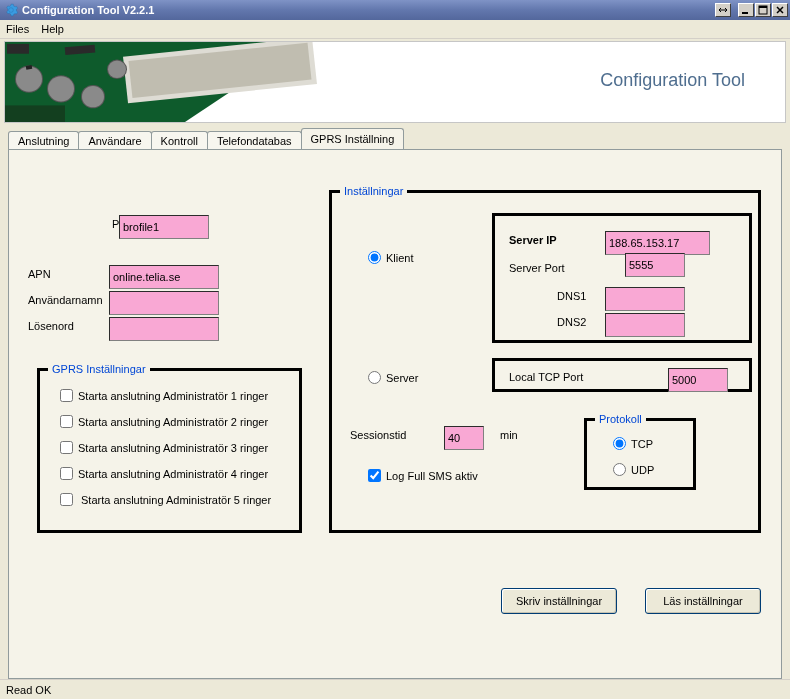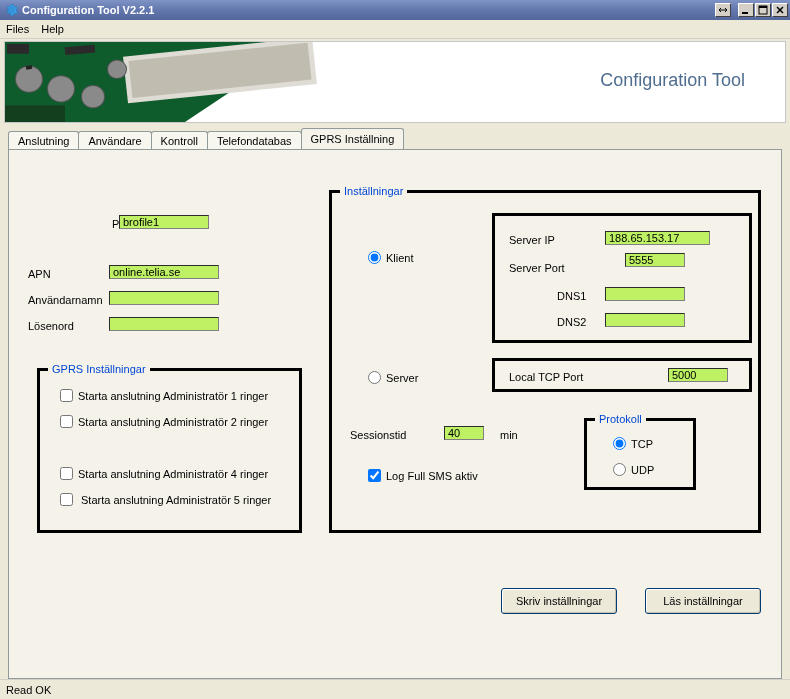--- a/index.html
+++ b/index.html
@@ -126,22 +126,22 @@
     color:#0046d5;
   }
 
   .lbl {
     position:absolute;
     font-size:11px;
     color:#000;
   }
   .inp {
     position:absolute;
-    height: 14px;
-    background:#bef264;
+    height: 24px;
+    background:#f9a8d4;
     border: 1px inset #808080;
     font-size: 11px;
     padding: 1px 3px;
   }
 
   .radio, .check {
     position:absolute;
     font-size:11px;
     display:flex;
     align-items:center;
@@ -264,40 +264,44 @@
     <div class="groupbox" style="left:28px; top:218px; width:265px; height:165px;">
       <span class="legend">GPRS Inställningar</span>
       <label class="check" style="left:20px; top:18px;">
         <input type="checkbox" style="">
         <span>Starta anslutning Administratör 1 ringer</span>
       </label>
       <label class="check" style="left:20px; top:44px;">
         <input type="checkbox" style="">
         <span>Starta anslutning Administratör 2 ringer</span>
       </label>
+      <label class="check" style="left:20px; top:70px;">
+        <input type="checkbox" style="">
+        <span>Starta anslutning Administratör 3 ringer</span>
+      </label>
       <label class="check" style="left:20px; top:96px;">
         <input type="checkbox" style="">
         <span>Starta anslutning Administratör 4 ringer</span>
       </label>
       <label class="check" style="left:20px; top:122px;gap:8px;">
         <input type="checkbox" style="">
         <span>Starta anslutning Administratör 5 ringer</span>
       </label>
     </div>
 
     <div class="groupbox" style="left:320px; top:40px; width:432px; height:343px;">
       <span class="legend">Inställningar</span>
 
       <label class="radio" style="left:36px; top:58px;">
         <input type="radio" name="mode" checked="" style="">
         <span>Klient</span>
       </label>
 
       <div class="groupbox" style="left:160px; top:20px; width:260px; height:130px;">
-        <span class="lbl" style="left:14px; top:18px;">Server IP</span>
+        <span class="lbl" style="left:14px; top:18px;font-weight:bold;">Server IP</span>
         <input class="inp" style="left: 110px; top: 15px; width: 105px;" value="188.65.153.17">
 
         <span class="lbl" style="left:14px; top:46px;">Server Port</span>
         <input class="inp" style="left: 130px; top: 37px; width: 60px;" value="5555">
 
         <span class="lbl" style="left:62px; top:74px;">DNS1</span>
         <input class="inp" style="left: 110px; top: 71px; width: 80px;" value="">
 
         <span class="lbl" style="left:62px; top:100px;">DNS2</span>
         <input class="inp" style="left: 110px; top: 97px; width: 80px;" value="">

